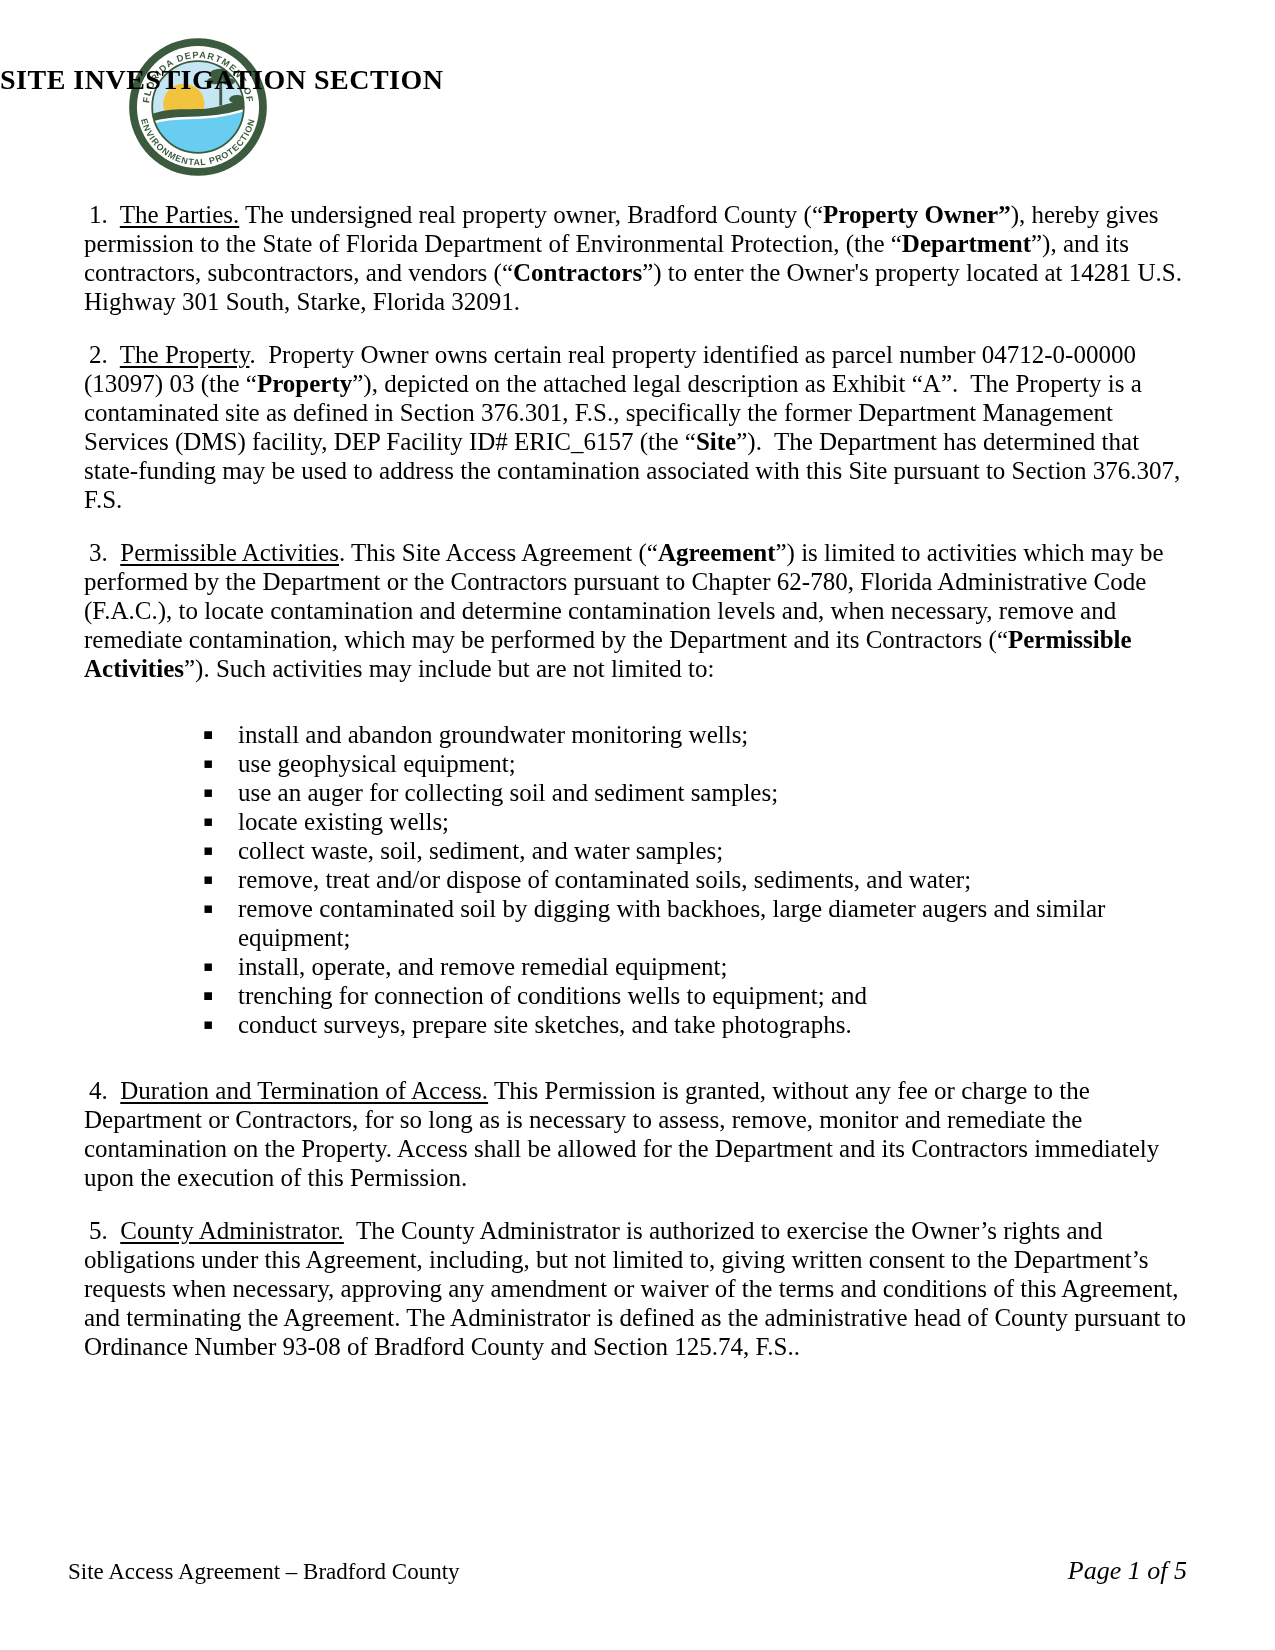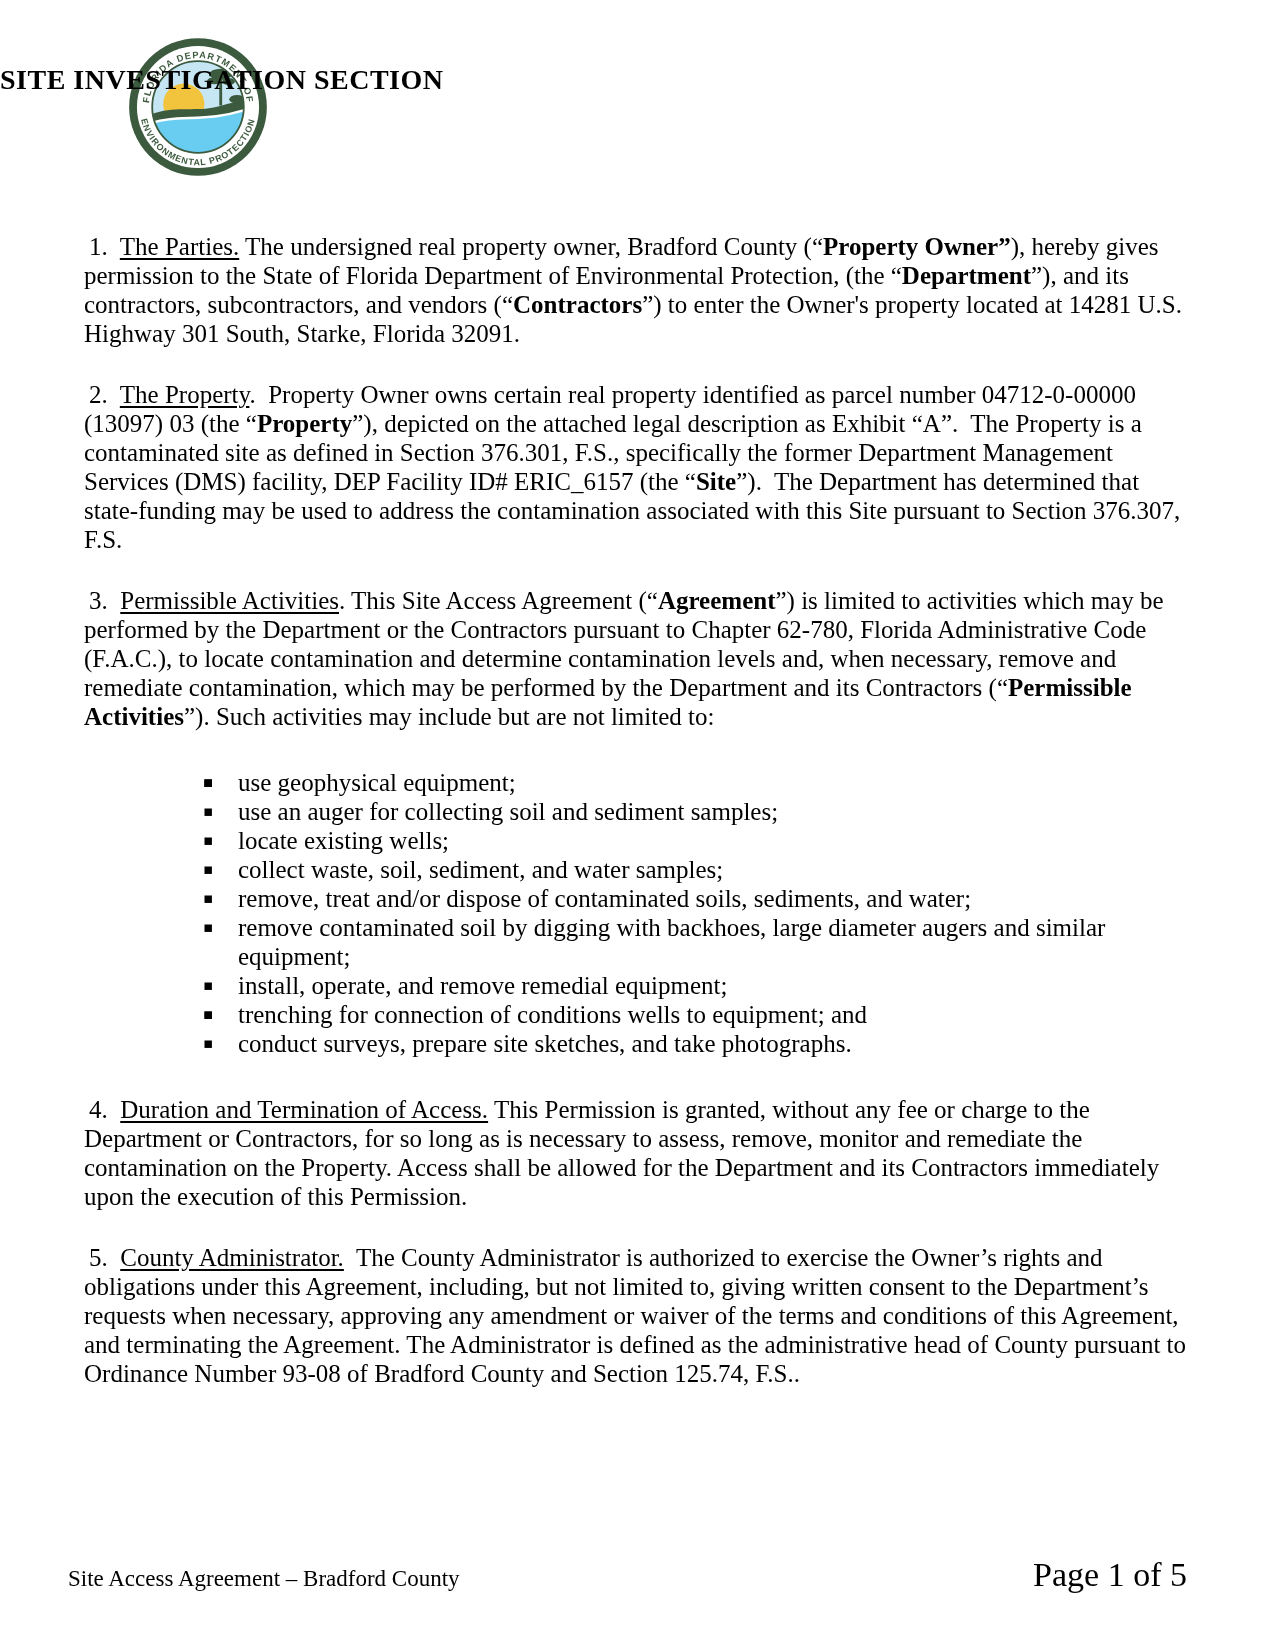--- a/index.html
+++ b/index.html
@@ -20,38 +20,38 @@
   .ring-text.bottom { font-size:12.5px; letter-spacing:1.2px; }
 
   .titles { position:absolute; top:66px; left:0; width:1230px; text-align:left; }
   .title { font-weight:bold; font-size:28px; line-height:28px; letter-spacing:0.5px; }
   .title.second { margin-top:27px; }
 
   .doc-body {
     position:absolute; left:84px; top:200px; width:1108px;
     font-size:25px; line-height:29px;
   }
-  .para { white-space:pre-wrap; margin-bottom:24px; text-indent:5px;margin-top:32px; }
+  .para { white-space:pre-wrap; margin-bottom:24px; text-indent:5px; }
   .para.extra-top { margin-top:11px; }
   .heading-underline { text-decoration:underline; text-underline-offset:3px; }
   .bold { font-weight:bold; }
 
   .bullet-list { margin:37px 0; }
   .bullet-item { position:relative; padding-left:154px; }
   .bullet-marker {
     position:absolute; left:119px; top:0;
     font-family:"DejaVu Sans",sans-serif; font-size:15px; line-height:29px;
   }
 
   .footer {
     position:absolute; left:68px; right:88px; top:1556px;
     display:flex; justify-content:space-between; align-items:baseline;text-align:right;
   }
   .footer-left { font-size:23px; }
-  .footer-right { font-size:34px; }
+  .footer-right { font-size:26px;font-style:italic; }
 </style>
 </head>
 <body>
 
 <div class="logo-wrap">
   <svg viewBox="0 0 200 200">
     <circle cx="100" cy="100" r="97" fill="#3c5a3e"></circle>
     <circle cx="100" cy="100" r="86" fill="#ffffff"></circle>
     <circle cx="100" cy="100" r="65" fill="#c7e6f4"></circle>
     <clipPath id="innerClip">
@@ -85,21 +85,21 @@
 <div class="titles">
   <div class="title">SITE INVESTIGATION SECTION</div>
 </div>
 
 <div class="doc-body">
     <div class="para"><span>1.  </span><span class="heading-underline">The Parties.</span><span> The undersigned real property owner, Bradford County (“</span><span class="bold">Property Owner”</span><span>), hereby gives permission to the State of Florida Department of Environmental Protection, (the “</span><span class="bold">Department</span><span>”), and its contractors, subcontractors, and vendors (“</span><span class="bold">Contractors</span><span>”) to enter the Owner's property located at 14281 U.S. Highway 301 South, Starke, Florida 32091.</span></div>
     <div class="para"><span>2.  </span><span class="heading-underline">The Property</span><span>.  Property Owner owns certain real property identified as parcel number 04712-0-00000 (13097) 03 (the “</span><span class="bold">Property</span><span>”), depicted on the attached legal description as Exhibit “A”.  The Property is a contaminated site as defined in Section 376.301, F.S., specifically the former Department Management Services (DMS) facility, DEP Facility ID# ERIC_6157 (the “</span><span class="bold">Site</span><span>”).  The Department has determined that state-funding may be used to address the contamination associated with this Site pursuant to Section 376.307, F.S.</span></div>
     <div class="para"><span>3.  </span><span class="heading-underline">Permissible Activities</span><span>. This Site Access Agreement (“</span><span class="bold">Agreement</span><span>”) is limited to activities which may be performed by the Department or the Contractors pursuant to Chapter 62-780, Florida Administrative Code (F.A.C.), to locate contamination and determine contamination levels and, when necessary, remove and remediate contamination, which may be performed by the Department and its Contractors (“</span><span class="bold">Permissible Activities</span><span>”). Such activities may include but are not limited to:</span></div>
     <div class="bullet-list">
       <div class="bullet-item"><span class="bullet-marker">▪</span></div>
-      <div class="bullet-item"><span class="bullet-marker">▪</span></div>
+      <div class="bullet-item"><span class="bullet-marker">▪</span><span>install and abandon groundwater monitoring wells;</span></div>
       <div class="bullet-item"><span class="bullet-marker">▪</span><span>use geophysical equipment;</span></div>
       <div class="bullet-item"><span class="bullet-marker">▪</span><span>use an auger for collecting soil and sediment samples;</span></div>
       <div class="bullet-item"><span class="bullet-marker">▪</span><span>locate existing wells;</span></div>
       <div class="bullet-item"><span class="bullet-marker">▪</span><span>collect waste, soil, sediment, and water samples;</span></div>
       <div class="bullet-item"><span class="bullet-marker">▪</span><span>remove, treat and/or dispose of contaminated soils, sediments, and water;</span></div>
       <div class="bullet-item"><span class="bullet-marker">▪</span><span>remove contaminated soil by digging with backhoes, large diameter augers and similar equipment;</span></div>
       <div class="bullet-item"><span class="bullet-marker">▪</span><span>install, operate, and remove remedial equipment;</span></div>
       <div class="bullet-item"><span class="bullet-marker">▪</span></div>
       <div class="bullet-item"><span class="bullet-marker">▪</span><span>trenching for connection of conditions wells to equipment; and</span></div>
       <div class="bullet-item"><span class="bullet-marker">▪</span><span>conduct surveys, prepare site sketches, and take photographs.</span></div>

